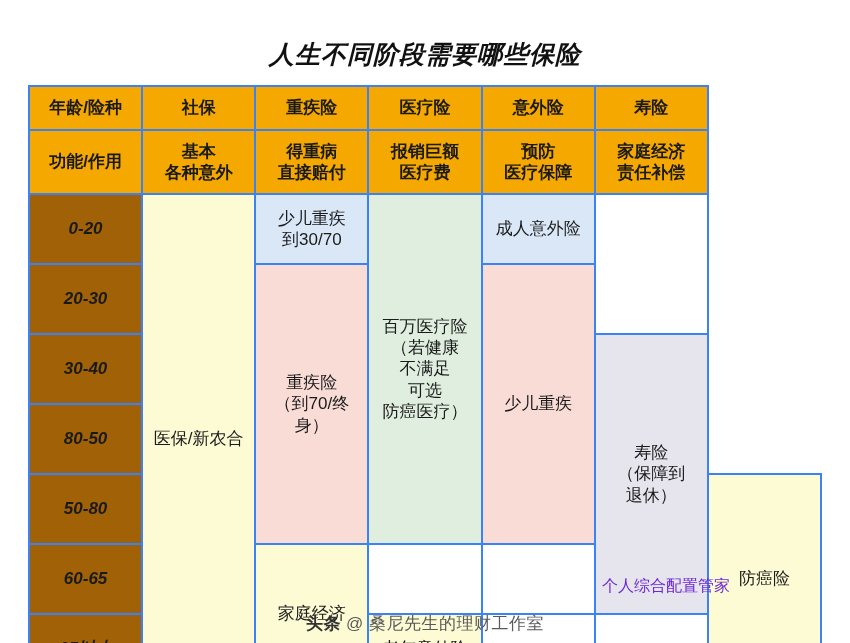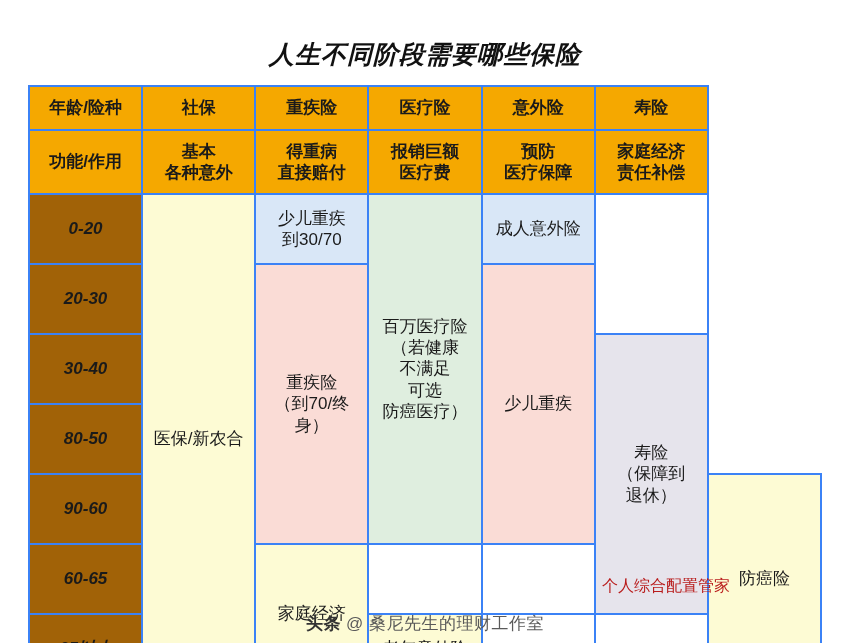--- a/index.html
+++ b/index.html
@@ -84,21 +84,21 @@
   }
   .watermark .mark-logo {
     font-weight: bold;
     color: #333;
   }
   .ghost {
     position: absolute;
     right: 120px;
     bottom: 46px;
     font-size: 16px;
-    color: #b91c1c;
+    color: #6d28d9;
     font-family: Liberation Serif, serif;
   }
 </style>
 </head>
 <body>
 
 <div class="page-title">人生不同阶段需要哪些保险</div>
 
 <div class="table-wrap">
   <table class="matrix">
@@ -178,21 +178,21 @@
 （保障到
 退休）</span>
           </td>
       </tr>
 
       <tr>
         <td class="rowlabel">80-50</td>
       </tr>
 
       <tr>
-        <td class="rowlabel">90-60</td>
+        <td class="rowlabel">50-80</td>
         <td class="c-yellow" rowspan="3">
             <span class="cell-text">防癌险</span>
           </td>
       </tr>
 
       <tr>
         <td class="rowlabel">60-65</td>
         <td class="c-yellow" rowspan="2">
             <span class="cell-text">家庭经济</span>
           </td>

